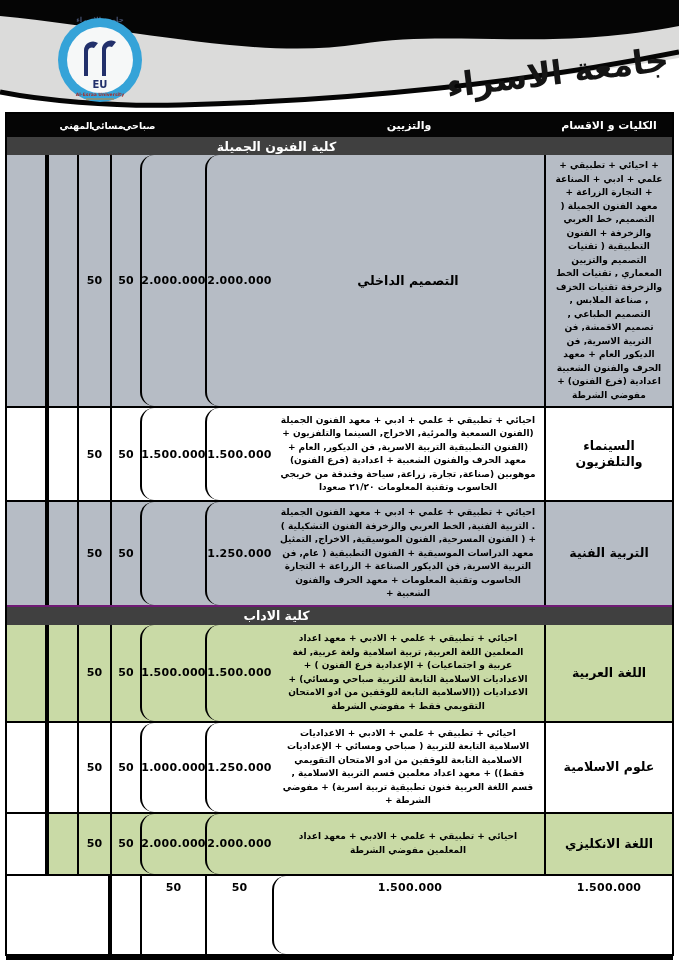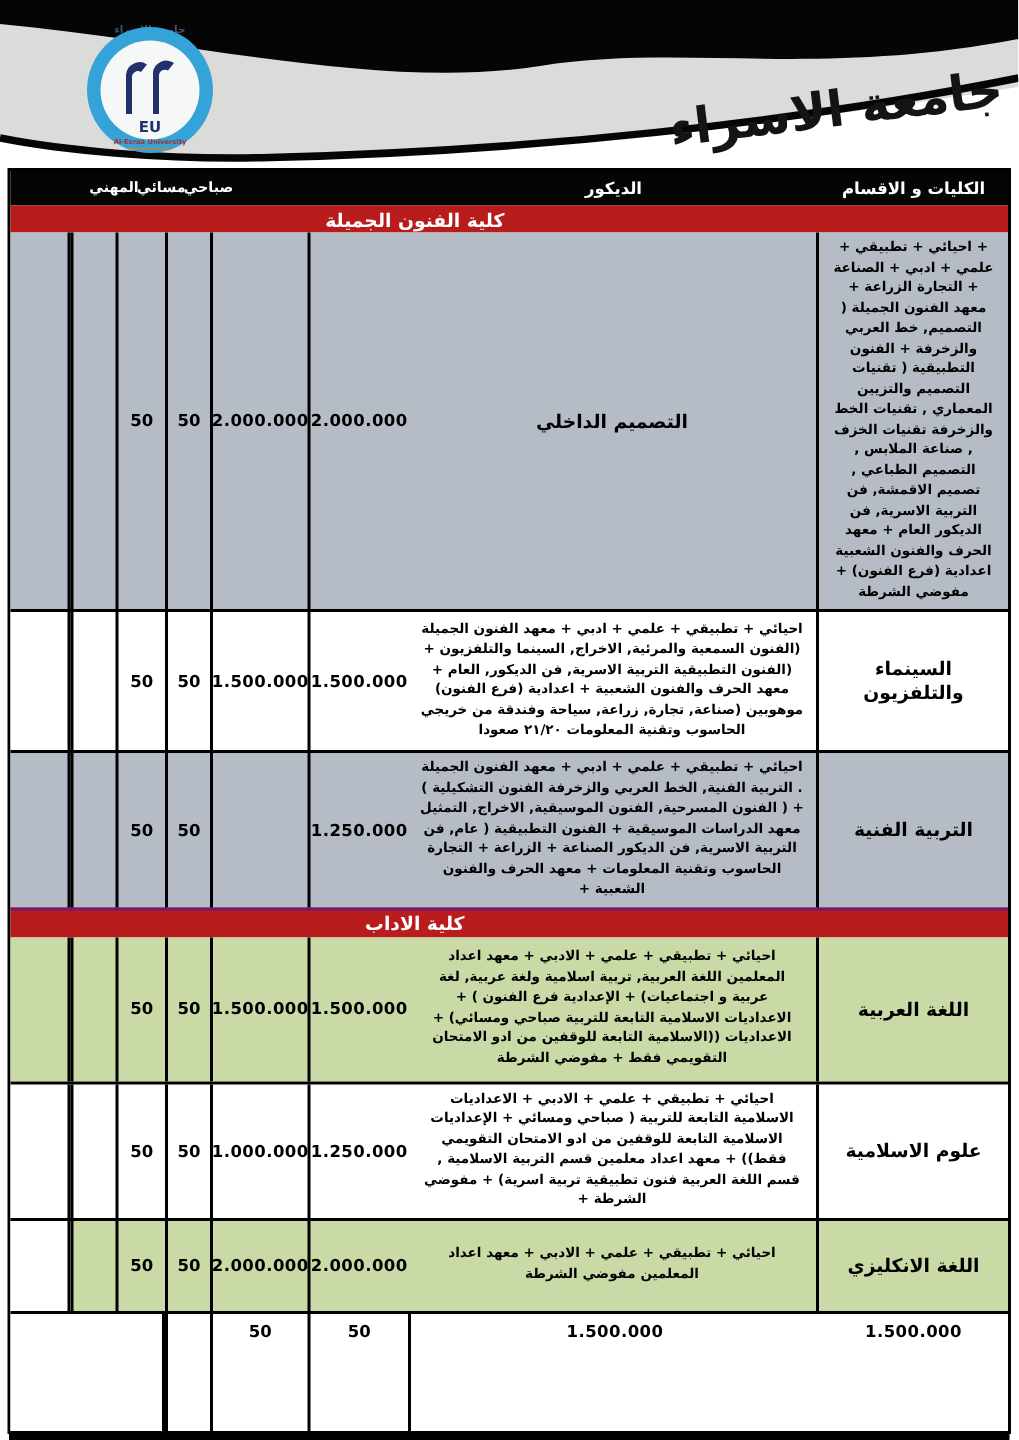--- a/index.html
+++ b/index.html
@@ -18,29 +18,29 @@
   .trow{display:grid;grid-template-columns:126px 274px 67px 65px 30px 33px 30px 1fr;}
   .trow + .trow{border-top:2px solid #000;}
   .trow > .c + .c{border-inline-start:2px solid #000;}
   .c{display:flex;flex-direction:column;justify-content:center;align-items:center;
      text-align:center;box-sizing:border-box;padding:2px 3px;min-width:0;}
   .hd{background:#050505;color:#fff;}
   .hd .c{border:none !important;font-weight:bold;}
   .hdr-main{font-size:11px;}
   .hdr-small{font-size:9.5px;}
   .shift{transform:translateX(14px);} 
-  .secbar{background:#b91c1c;color:#fff;font-weight:bold;font-size:12.5px;
+  .secbar{background:#404040;color:#fff;font-weight:bold;font-size:12.5px;
           display:flex;align-items:center;justify-content:center;
           padding-inline-start:126px;min-height:18px;text-align:center;}
   .bg-gray{background:#b6bcc5;}
   .bg-white{background:#ffffff;}
   .bg-green{background:#c9daa6;}
   .name{font-weight:bold;font-size:12.5px;line-height:1.25;}
   .inputs{font-weight:bold;font-size:9px;line-height:1.5;padding:4px 8px;}
-  .fee{font-weight:bold;font-size:11px;letter-spacing:.3px;direction:ltr;}
+  .fee{font-weight:bold;font-size:11px;letter-spacing:.3px;direction:ltr;border-radius:14px;}
   .rate{font-weight:bold;font-size:11px;direction:ltr;text-align:right;}
   .h-r1{min-height:84px;} .h-r2{min-height:92px;} .h-r3{min-height:98px;}
   .h-r4{min-height:96px;} .h-r5{min-height:76px;} .h-r6{min-height:60px;}
   .h-r7{min-height:78px;}
   .toprow .c{justify-content:flex-start;padding-top:5px;}
   
   .titleband{
     margin:0 6px;height:40px;background:#000000;color:#fff;
     display:flex;align-items:center;justify-content:center;
     font-weight:bold;font-size:19.5px;
@@ -74,21 +74,21 @@
     </g>
 
     <text x="557" y="84" font-size="33" font-weight="bold" fill="#141414" text-anchor="middle" transform="rotate(-7 557 70)">جامعة الاسراء</text>
   </svg>
 </div>
 
 <div class="tbl">
 
   <div class="trow hd" style="min-height:23px;">
     <div class="c hdr-main">الكليات و الاقسام</div>
-    <div class="c hdr-main">الديكور</div>
+    <div class="c hdr-main">والتزيين</div>
     <div class="c"></div>
     <div class="c"></div>
     <div class="c hdr-small shift">صباحي</div>
     <div class="c hdr-small shift">مسائي</div>
     <div class="c hdr-small shift">المهني</div>
     <div class="c"></div>
   </div>
 
   <div class="secbar">كلية الفنون الجميلة</div>
 

